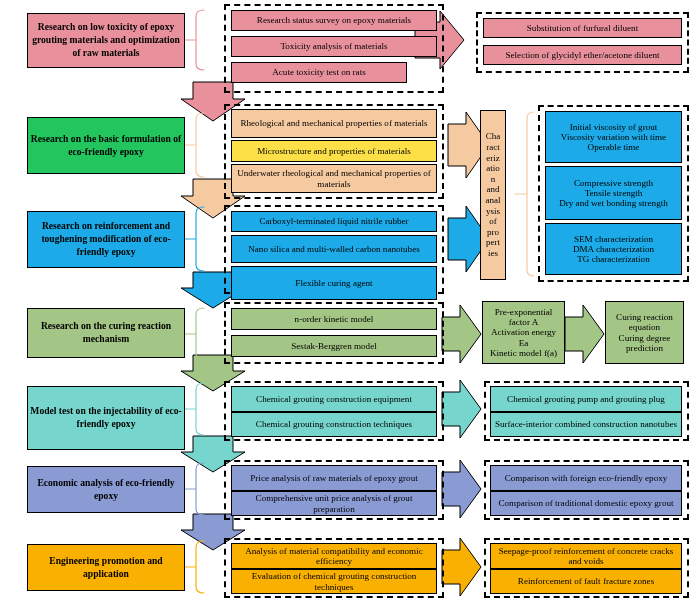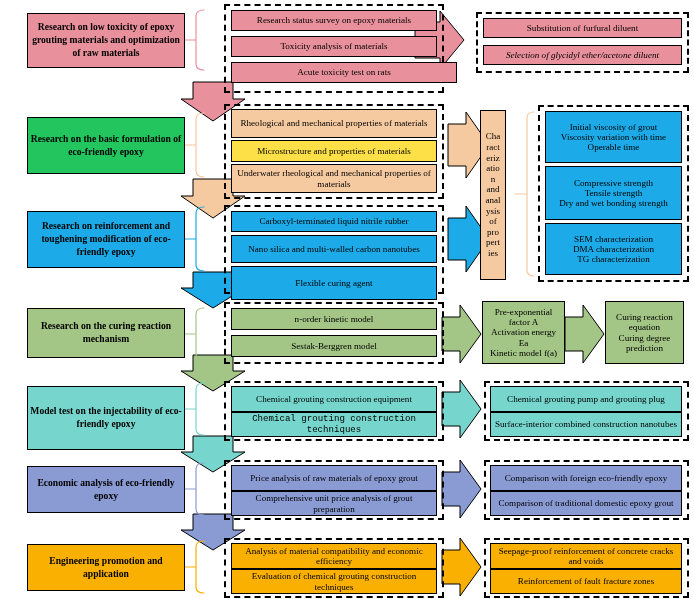--- a/index.html
+++ b/index.html
@@ -122,29 +122,29 @@
     <span>Research on low toxicity of epoxy grouting materials and optimization of raw materials</span>
   </div>
 
   <div class="dashbox" style="left:224px;top:4px;width:220px;height:89px;"></div>
   <div class="node sub" style="left:231px;top:10px;width:206px;height:21px;background:#e8909b;">
     <span>Research status survey on epoxy materials</span>
   </div>
   <div class="node sub" style="left:231px;top:36px;width:206px;height:21px;background:#e8909b;">
     <span>Toxicity analysis of materials</span>
   </div>
-  <div class="node sub" style="left:231px;top:62px;width:226px;height:21px;background:#e8909b;">
+  <div class="node sub" style="left:231px;top:62px;width:176px;height:21px;background:#e8909b;">
     <span>Acute toxicity test on rats</span>
   </div>
 
   <div class="dashbox" style="left:476px;top:12px;width:213px;height:61px;"></div>
   <div class="node sub" style="left:483px;top:18px;width:199px;height:20px;background:#e8909b;">
     <span>Substitution of furfural diluent</span>
   </div>
-  <div class="node sub" style="left:483px;top:45px;width:199px;height:20px;background:#e8909b;font-style:italic;">
+  <div class="node sub" style="left:483px;top:45px;width:199px;height:20px;background:#e8909b;">
     <span>Selection of glycidyl ether/acetone diluent</span>
   </div>
 
   <div class="node stage" style="left:27px;top:117px;width:158px;height:57px;background:#22c55e;">
     <span>Research on the basic formulation of eco-friendly epoxy</span>
   </div>
 
   <div class="dashbox" style="left:224px;top:104px;width:220px;height:95px;"></div>
   <div class="node sub" style="left:231px;top:109px;width:206px;height:29px;background:#f6caa0;">
     <span>Rheological and mechanical properties of materials</span>
@@ -206,21 +206,21 @@
   </div>
 
   <div class="node stage" style="left:27px;top:386px;width:158px;height:64px;background:#76d6cd;text-align:center;">
     <span>Model test on the injectability of eco-friendly epoxy</span>
   </div>
 
   <div class="dashbox" style="left:224px;top:381px;width:220px;height:60px;"></div>
   <div class="node sub" style="left:231px;top:386px;width:206px;height:26px;background:#76d6cd;">
     <span>Chemical grouting construction equipment</span>
   </div>
-  <div class="node sub" style="left:231px;top:412px;width:206px;height:25px;background:#76d6cd;font-family:Liberation Mono, monospace;">
+  <div class="node sub" style="left:231px;top:412px;width:206px;height:25px;background:#76d6cd;">
     <span>Chemical grouting construction techniques</span>
   </div>
 
   <div class="dashbox" style="left:484px;top:381px;width:205px;height:60px;"></div>
   <div class="node sub" style="left:490px;top:386px;width:192px;height:26px;background:#76d6cd;">
     <span>Chemical grouting pump and grouting plug</span>
   </div>
   <div class="node sub" style="left:490px;top:412px;width:192px;height:25px;background:#76d6cd;">
     <span>Surface-interior combined construction nanotubes</span>
   </div>

